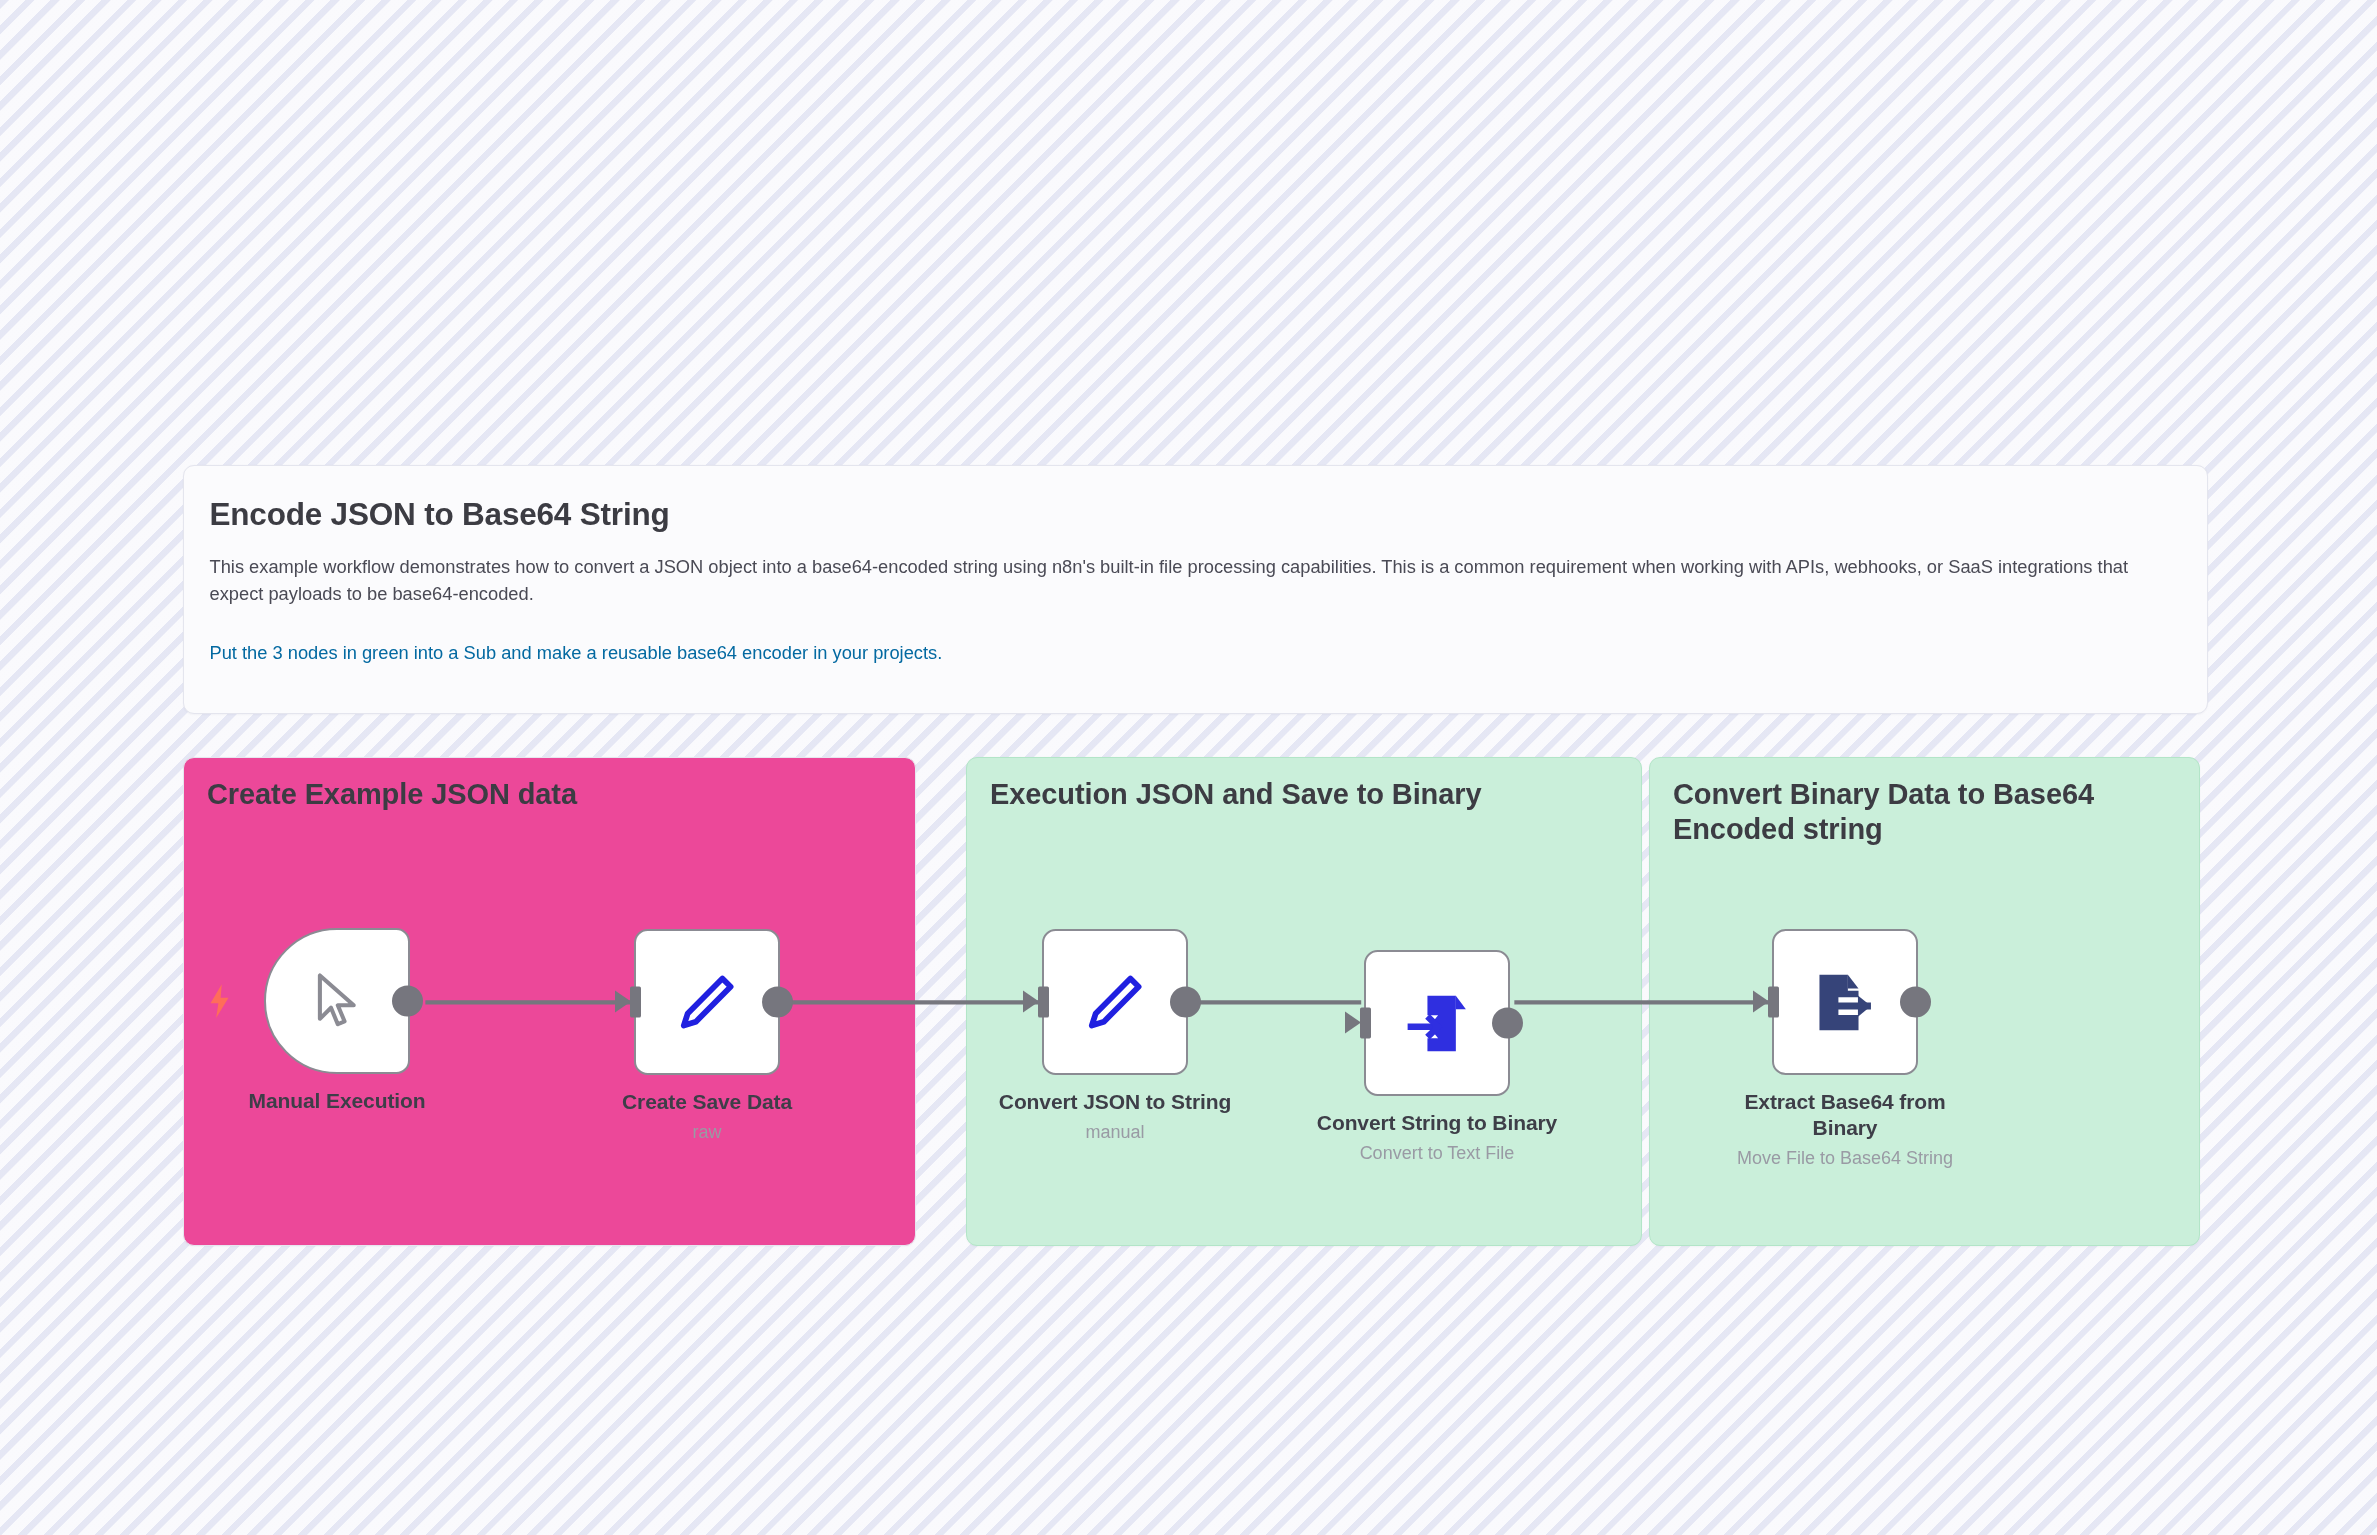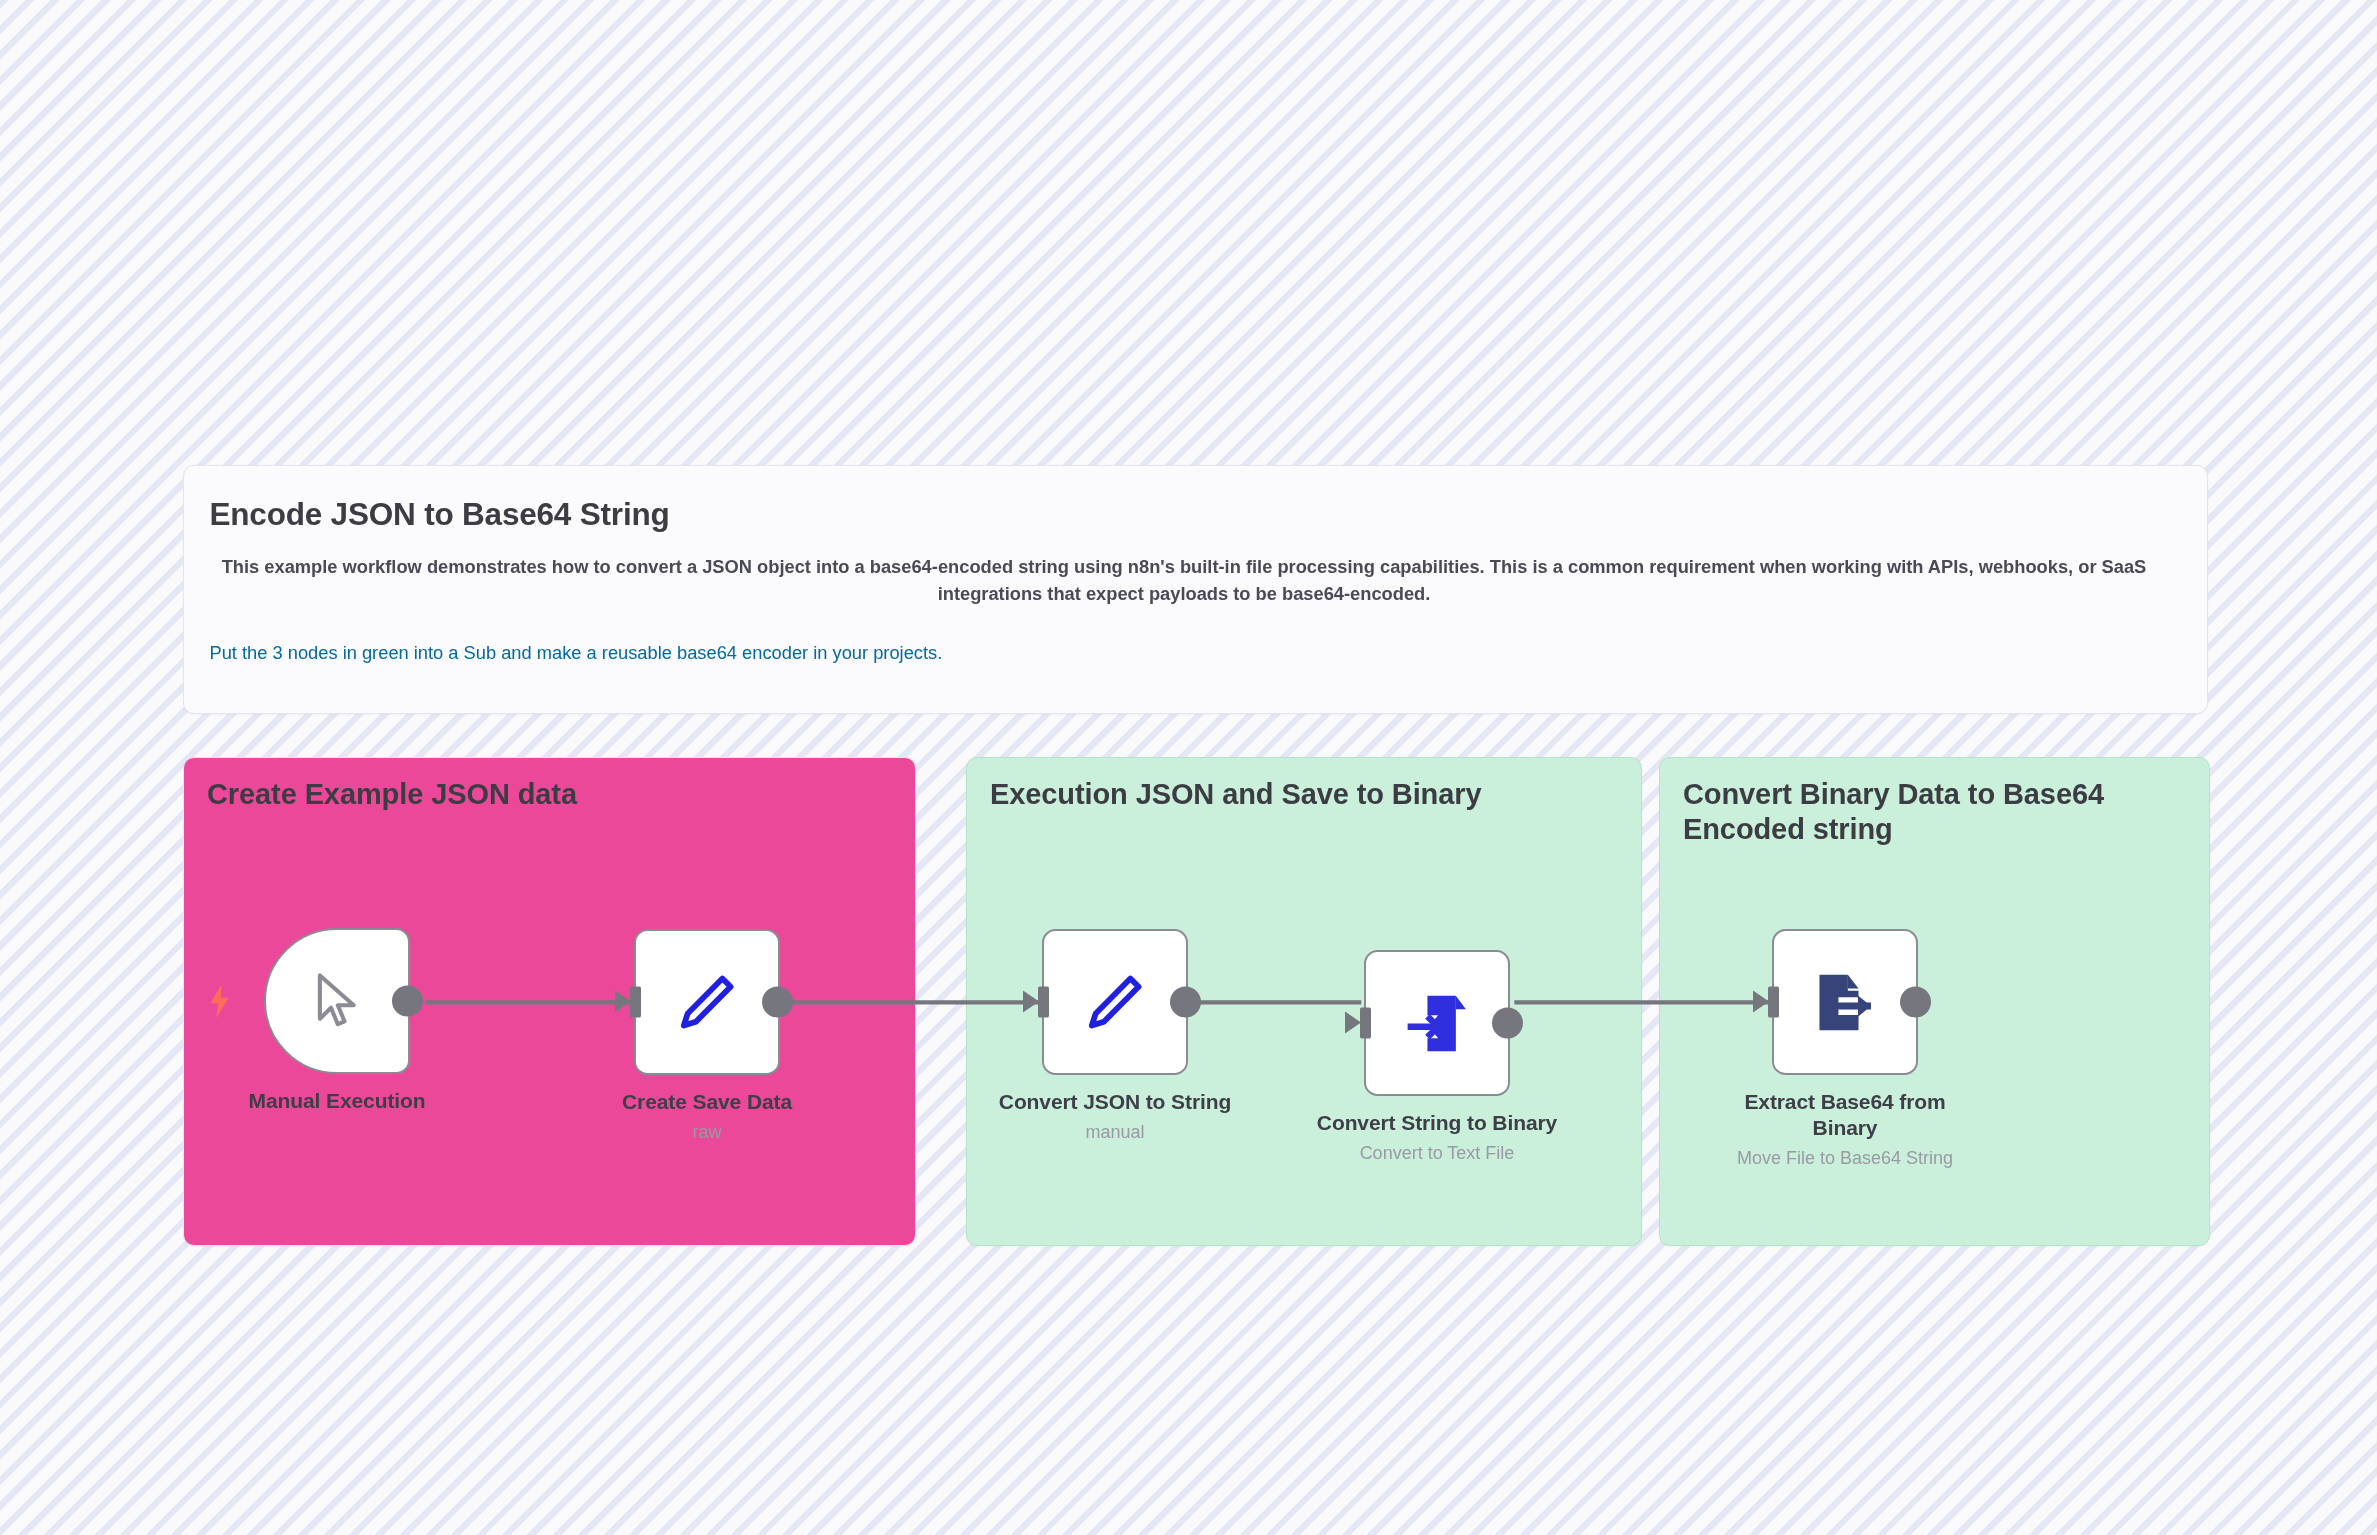--- a/index.html
+++ b/index.html
@@ -49,22 +49,21 @@
     color: #3c3c43;
     letter-spacing: -0.2px;
     line-height: 1.15;
     margin-bottom: 20.4px;
   }
   .sticky-body {
     font-size: 18.3px;
     color: #4a4a55;
     line-height: 1.52;
     max-width: 1949px;
-    font-weight: 700;
-    text-align: center;
+    font-weight: 400;
   }
   .sticky-note {
     margin-top: 31px;
     font-size: 18.3px;
     font-weight: normal;
     color: #0369a1;
     line-height: 1.5;
   }
 
   
@@ -89,21 +88,21 @@
     font-size: 29px;
     font-weight: bold;
     color: #3c3c43;
     line-height: 1.22;
     letter-spacing: -0.1px;
   }
   .group-title.wrapped { width: 442px; }
 
   #group-create  { left: 183px;  top: 757px; width: 733px;  height: 489px; }
   #group-string  { left: 966px; top: 757px; width: 676px;  height: 489px; }
-  #group-base64  { left: 1649px; top: 757px; width: 551px;  height: 489px; margin-left: 10px; }
+  #group-base64  { left: 1649px; top: 757px; width: 551px;  height: 489px; }
 
   
   #wires { position: absolute; left: 0; top: 0; width: 2377px; height: 1536px; }
 
   
   .node {
     position: absolute;
     width: 146px;
     height: 146px;
   }

